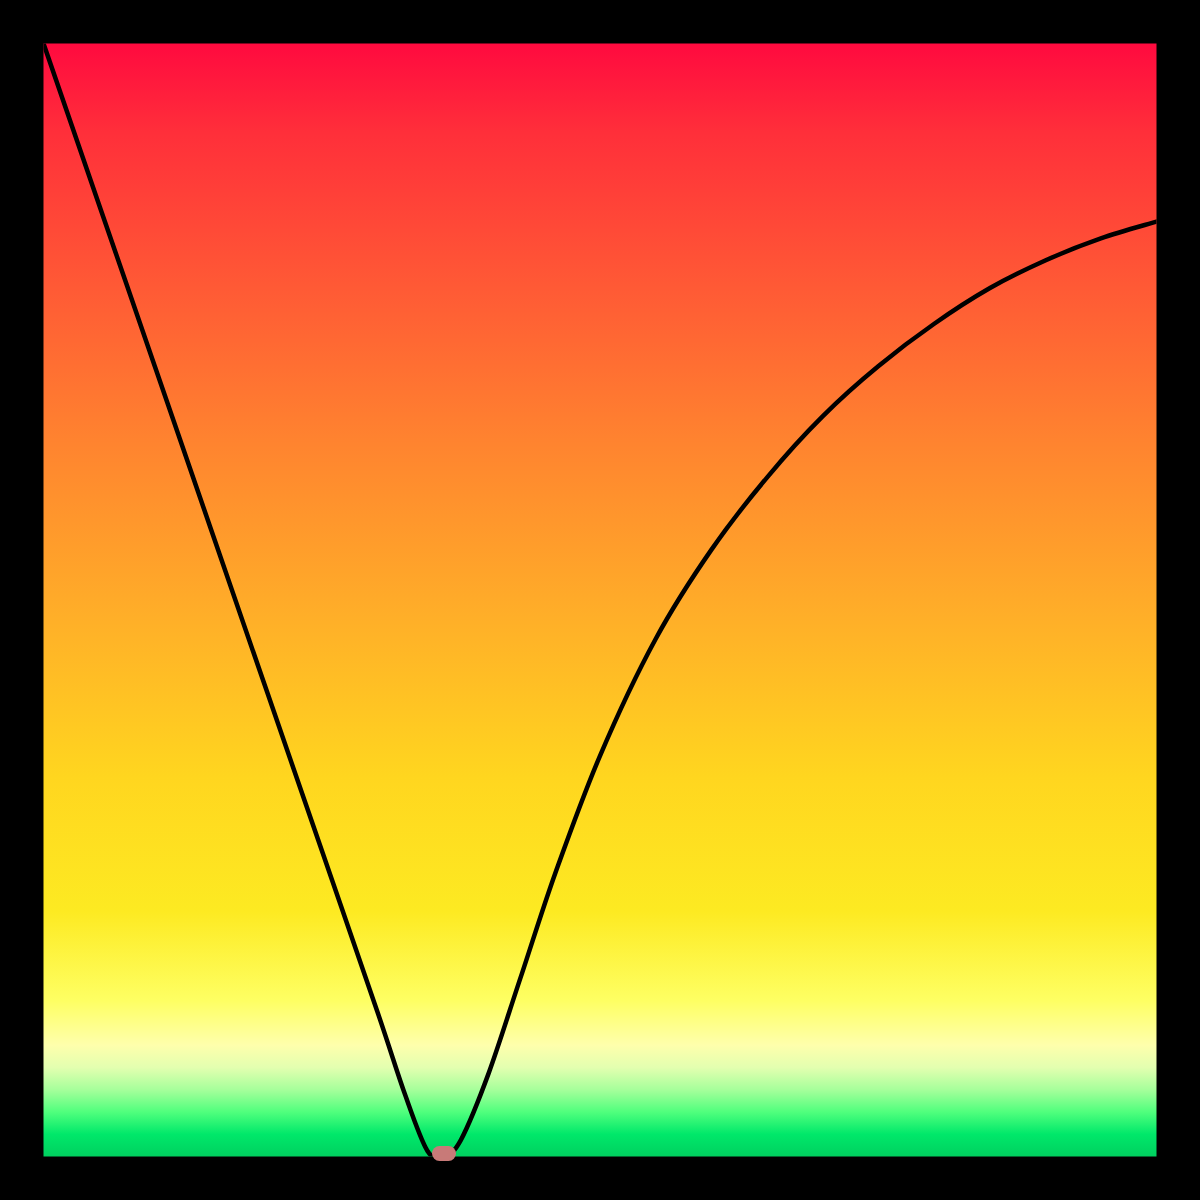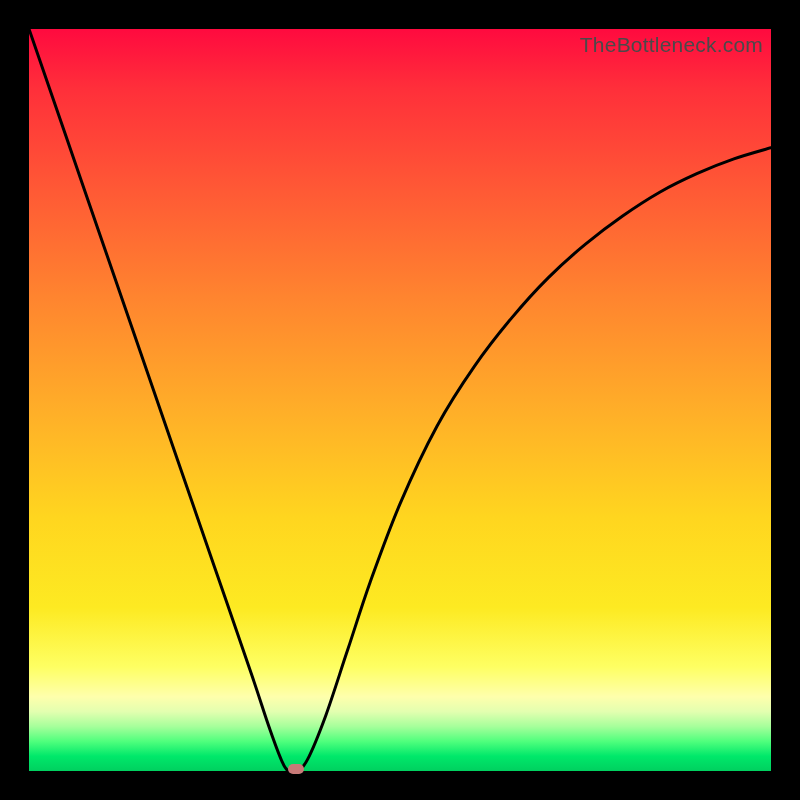--- a/index.html
+++ b/index.html
@@ -68,19 +68,18 @@
     border-radius: 5px;
     transform: translate(-50%, -50%);
     pointer-events: none;
   }
 </style>
 </head>
 <body>
 
 <div class="frame">
   <div class="plot">
-    <div class="watermark">TheBottleneck.com</div>
     <svg class="curve" viewBox="0 0 742 742" preserveAspectRatio="none">
       <path id="curve-path" d="M 0.0 0.0 C 6.2 17.9, 24.7 71.7, 37.1 107.6 C 49.5 143.5, 61.8 179.3, 74.2 215.2 C 86.6 251.0, 98.9 286.9, 111.3 322.8 C 123.7 358.6, 136.0 394.5, 148.4 430.4 C 160.8 466.2, 173.1 502.1, 185.5 537.9 C 197.9 573.8, 213.3 618.3, 222.6 645.5 C 231.9 672.7, 235.6 685.7, 241.2 701.2 C 246.7 716.6, 251.7 731.5, 256.0 738.3 C 260.3 745.1, 263.4 743.2, 267.1 742.0 C 270.8 740.8, 273.3 740.1, 278.3 730.9 C 283.2 721.6, 290.0 704.9, 296.8 686.4 C 303.6 667.8, 311.6 641.8, 319.1 619.6 C 326.5 597.3, 332.7 576.9, 341.3 552.8 C 350.0 528.7, 359.9 500.9, 371.0 474.9 C 382.1 448.9, 395.7 419.8, 408.1 397.0 C 420.5 374.1, 432.8 355.5, 445.2 337.6 C 457.6 319.7, 469.9 304.2, 482.3 289.4 C 494.7 274.5, 507.0 260.9, 519.4 248.6 C 531.8 236.2, 544.1 225.4, 556.5 215.2 C 568.9 204.9, 581.2 195.6, 593.6 187.0 C 606.0 178.3, 618.3 170.3, 630.7 163.2 C 643.1 156.2, 655.4 150.3, 667.8 144.7 C 680.2 139.1, 692.5 134.2, 704.9 129.9 C 717.3 125.5, 735.8 120.6, 742.0 118.7" fill="none" stroke="#000" stroke-width="3" stroke-linejoin="round" stroke-linecap="round"></path>
     </svg>
     <div class="marker" id="min-marker" style="left: 267.12px; top: 739.774px;"></div>
   </div>
 </div>
 
 </body></html>

